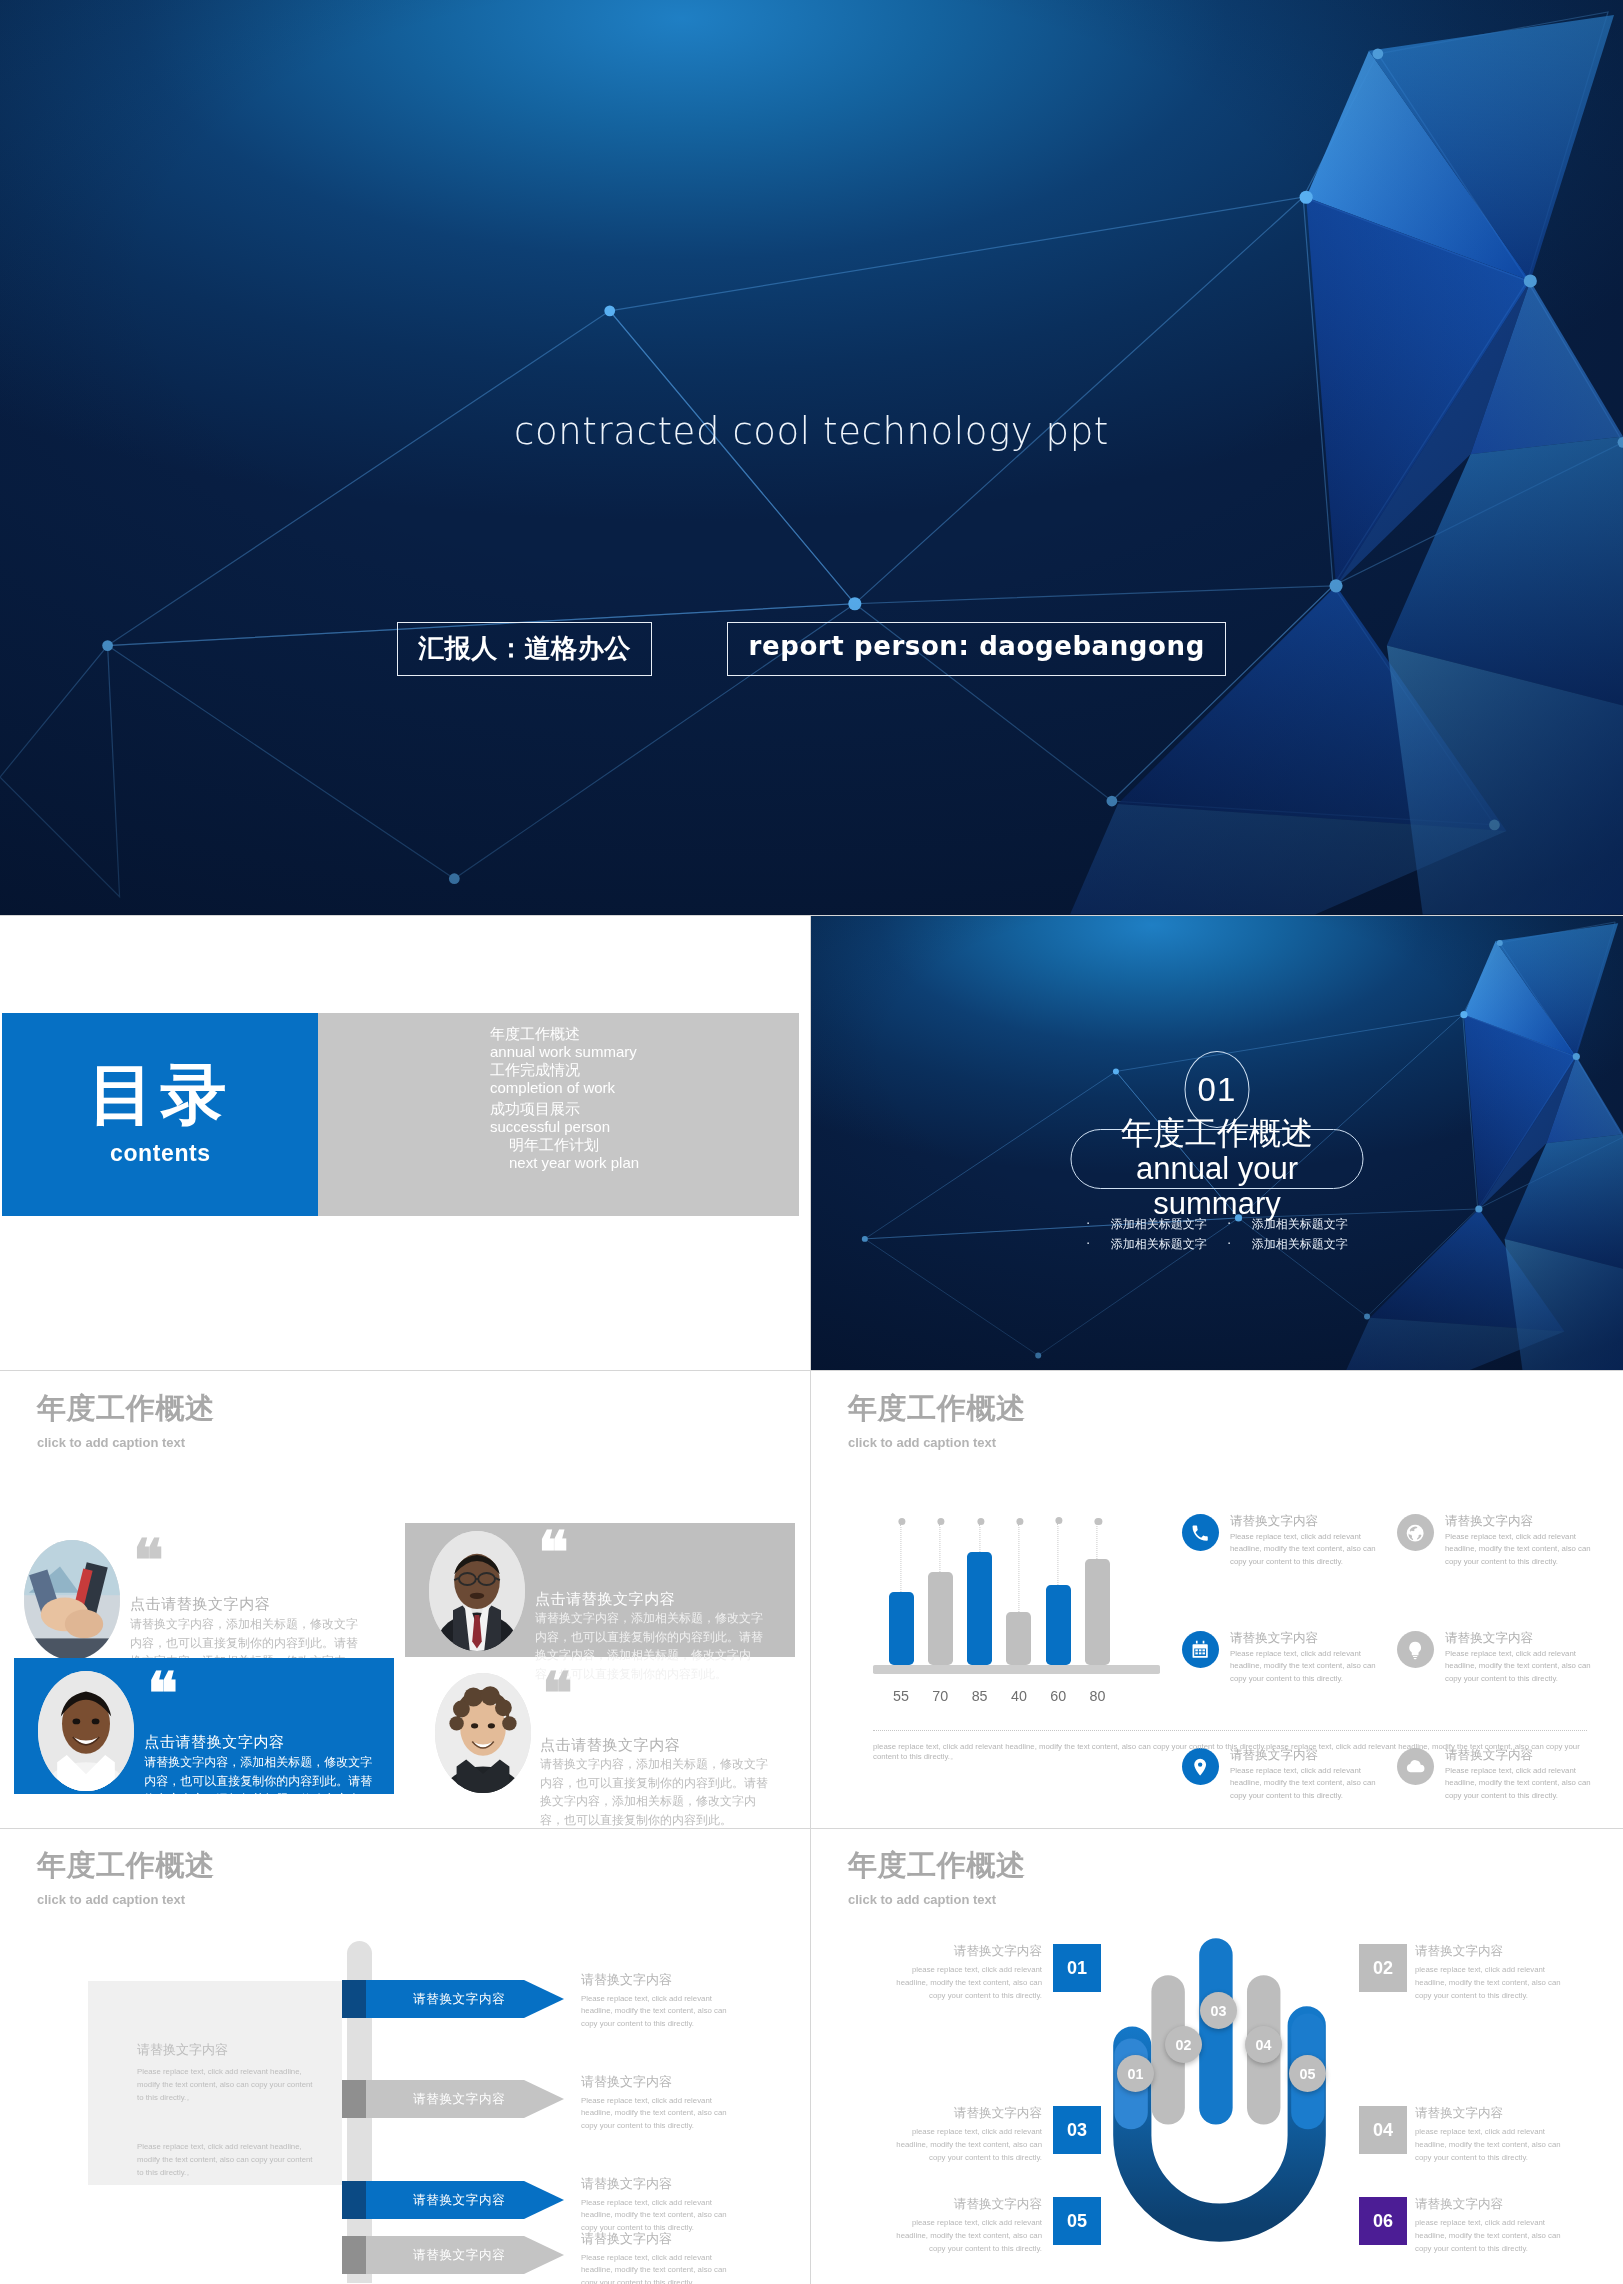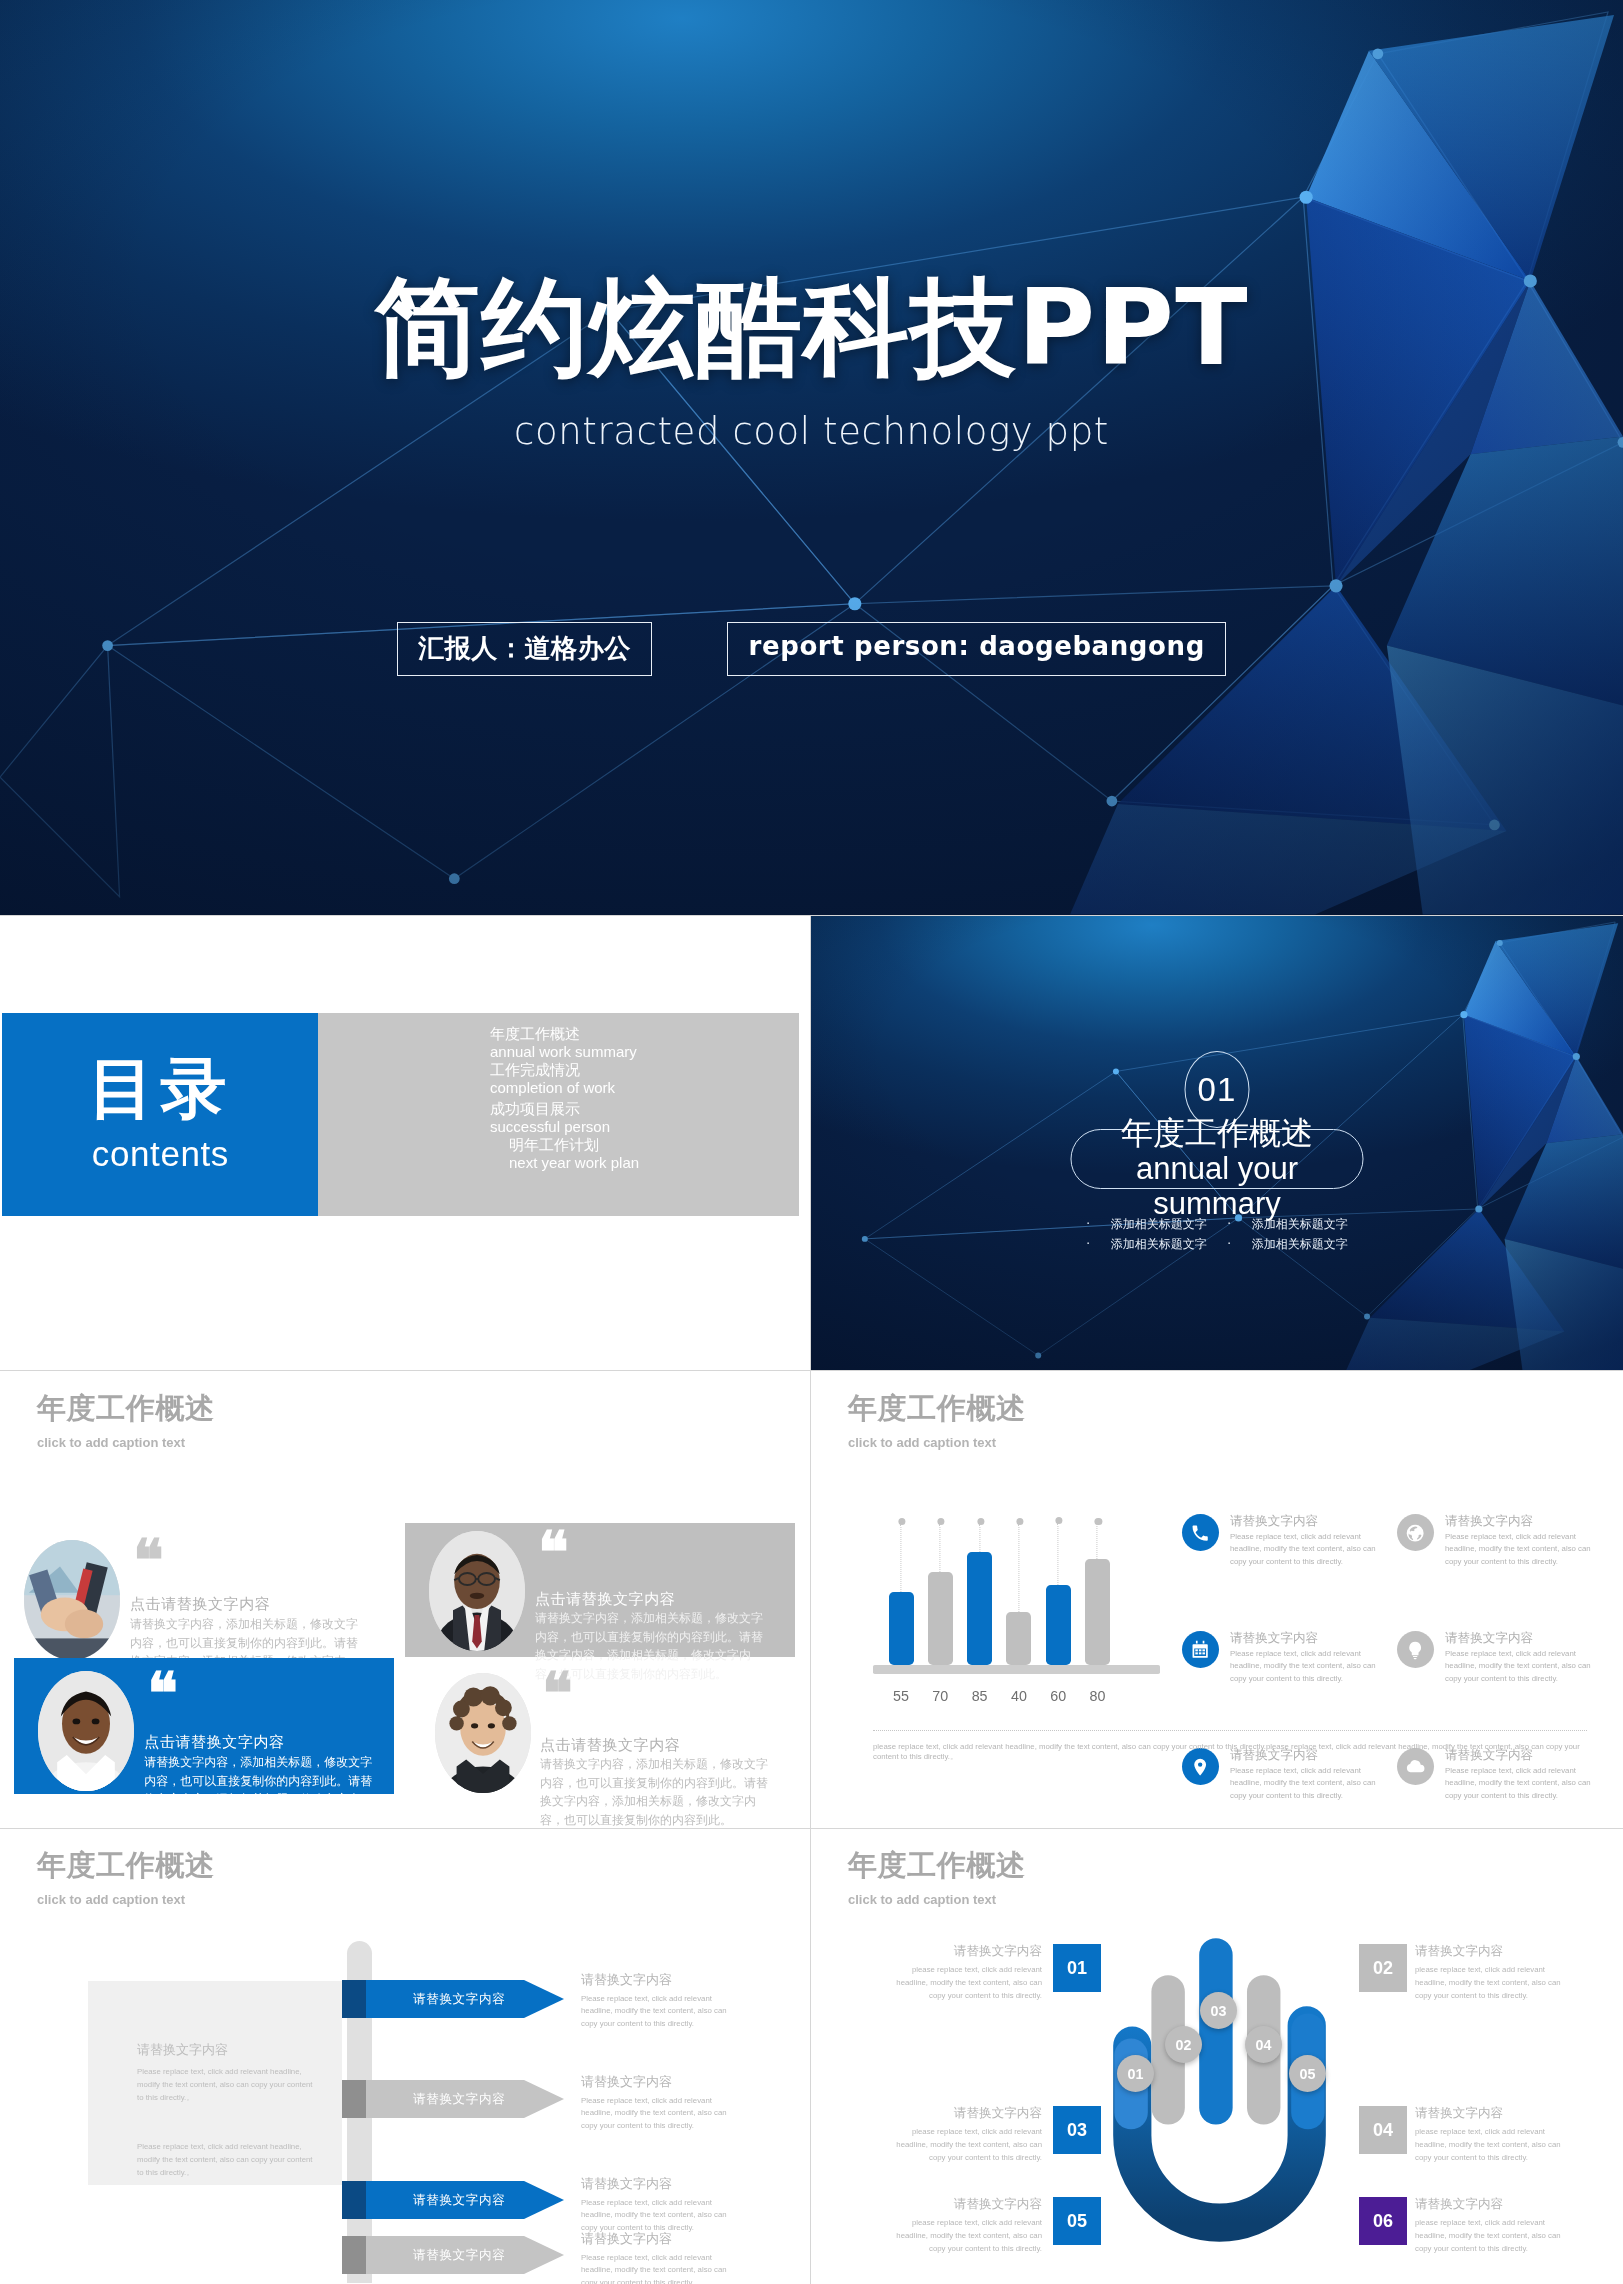--- a/index.html
+++ b/index.html
@@ -61,21 +61,21 @@
   }
 
   
   .toc-blue {
     position:absolute; left:2.4px; top:97px; width:316px; height:203px;
     background:#0670c4; color:#fff;
     display:flex; flex-direction:column; align-items:center; justify-content:center;
   }
   .toc-cn { font-size:66px; font-weight:bold; letter-spacing:6px; line-height:1;
             font-family:"DejaVu Sans","Liberation Sans",sans-serif;text-align:right; }
-  .toc-en { font-size:35px; font-weight:normal; margin-top:12px; letter-spacing:0.6px; }
+  .toc-en { font-size:23px; font-weight:bold; margin-top:12px; letter-spacing:0.6px; }
   .toc-gray {
     position:absolute; left:318px; top:97px; width:481px; height:203px;
     background:#c6c6c6;
   }
   .toc-list { position:absolute; left:172px; top:13px; width:179px; color:#fff; }
   .toc-item { position:absolute; left:0; width:173px; line-height:1.15; }
   .toc-item .cn { font-size:15px; display:block;
                   font-family:"DejaVu Sans","Liberation Sans",sans-serif; }
   .toc-item .en { font-size:15px; display:block; }
 
@@ -249,21 +249,20 @@
             <circle cx="760" cy="1470" r="9"></circle>
           <circle cx="1860" cy="1340" r="9"></circle>
             <circle cx="2500" cy="1380" r="9"></circle>
           <circle cx="2715" cy="740" r="9"></circle>
         </g>
       </svg>
       <div class="vignette"></div>
     </div>
 
     <div class="hero-inner">
-      <div class="hero-title">简约炫酷科技PPT</div>
       <div class="hero-sub">contracted cool technology ppt</div>
       <div class="hero-btns">
         <div class="hero-btn">汇报人：道格办公</div>
         <div class="hero-btn">report person: daogebangong</div>
       </div>
     </div>
   </div>
 
   <div class="slide slide-r2a">
     <div class="toc-blue">

